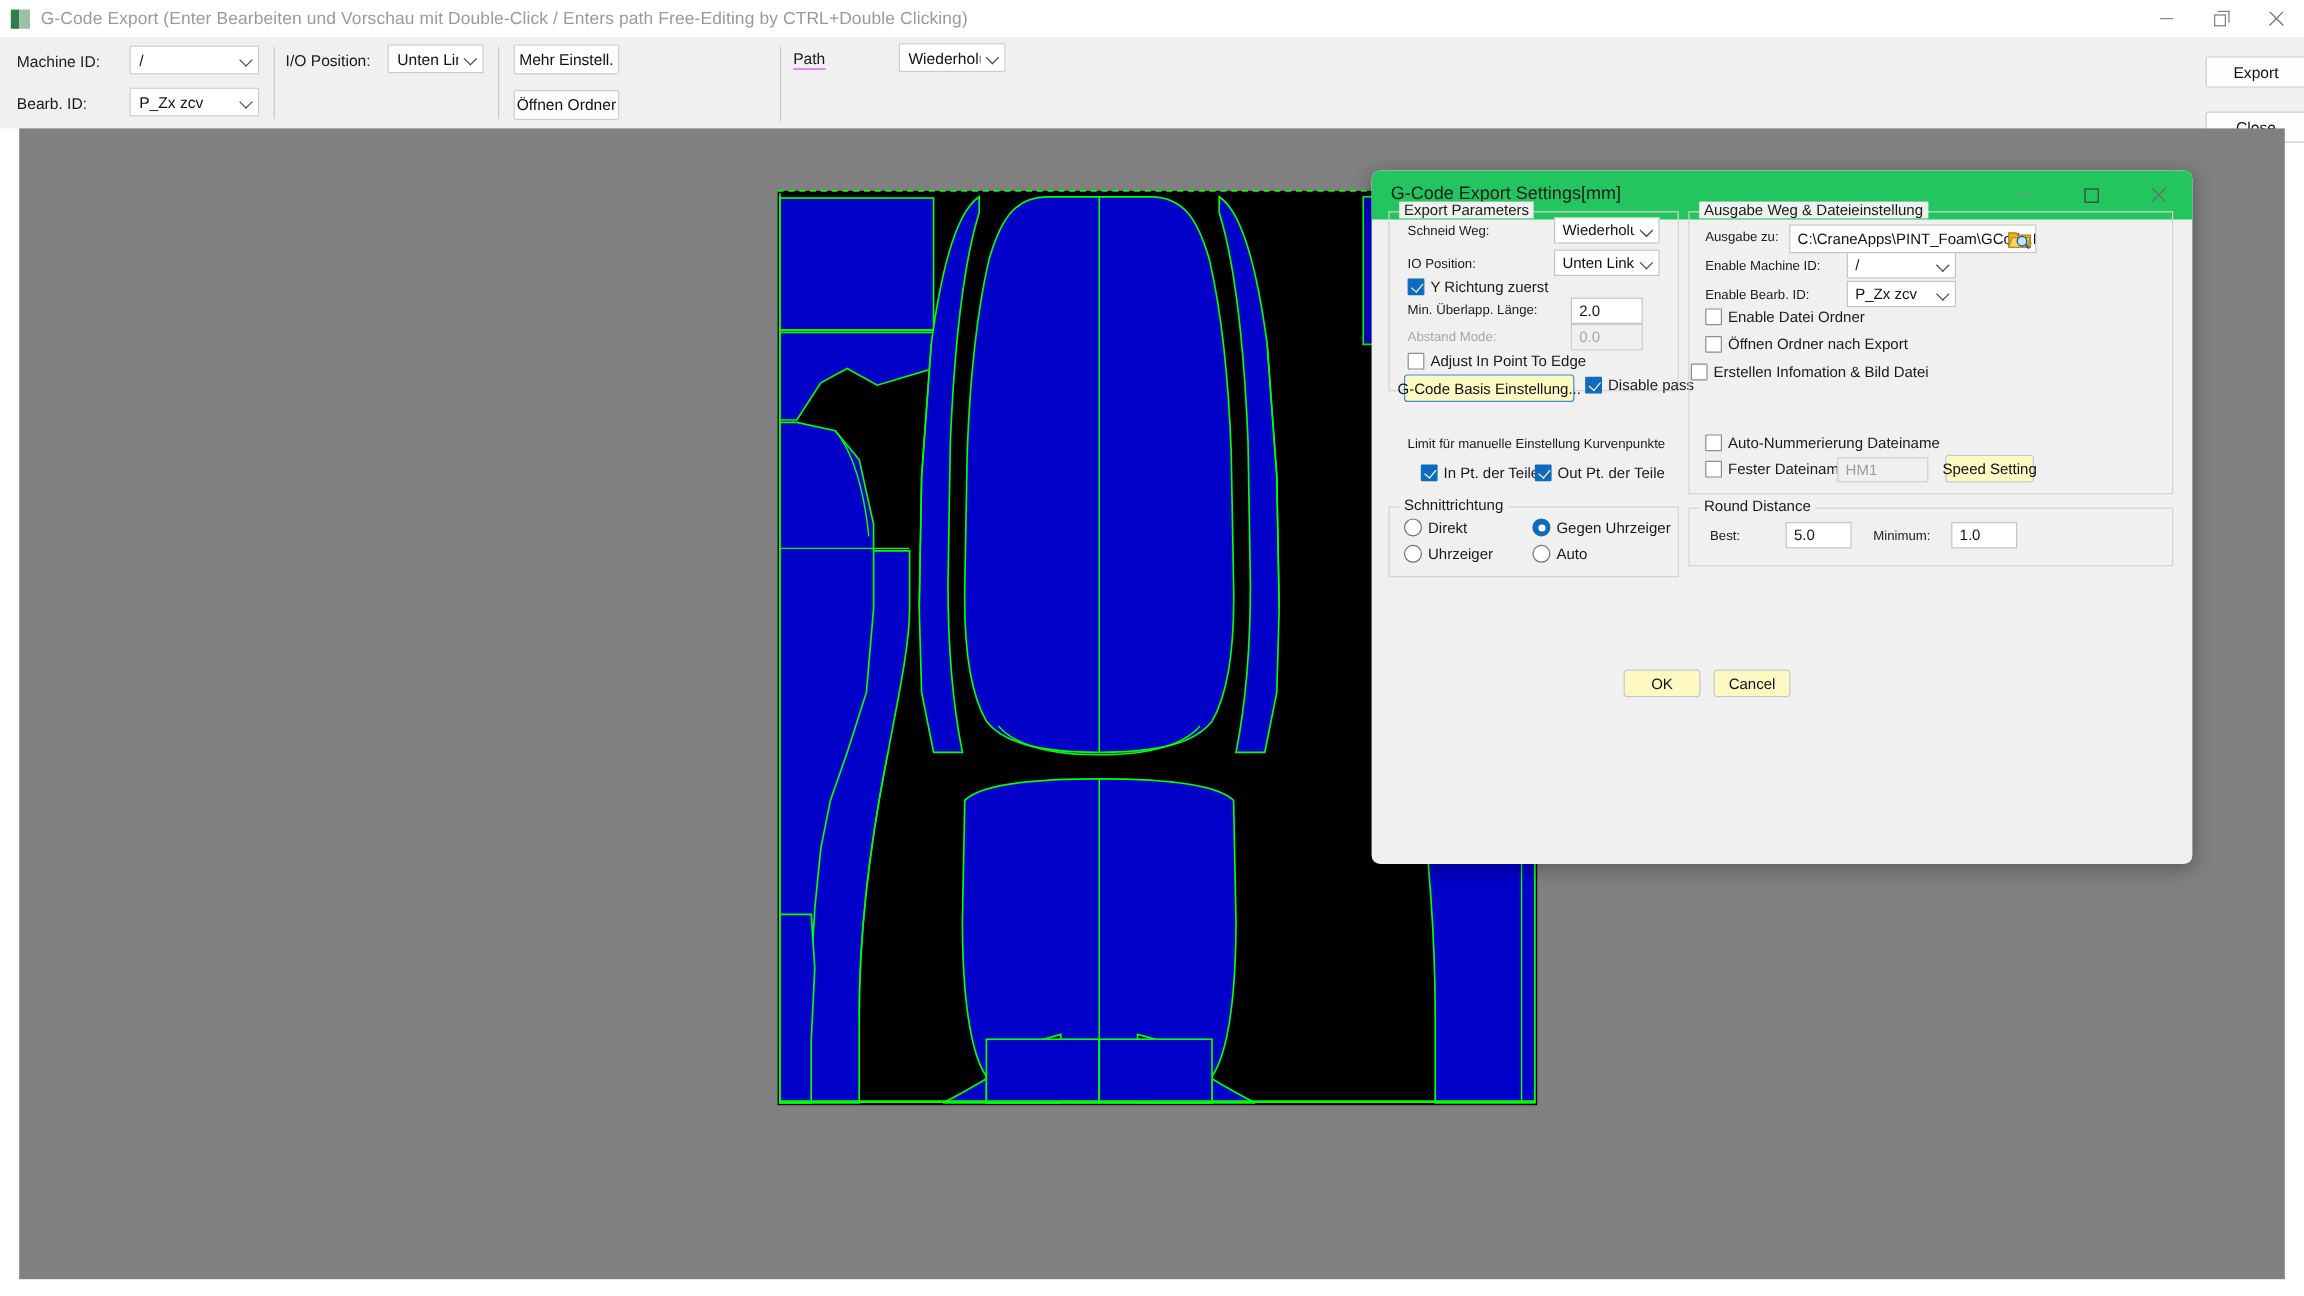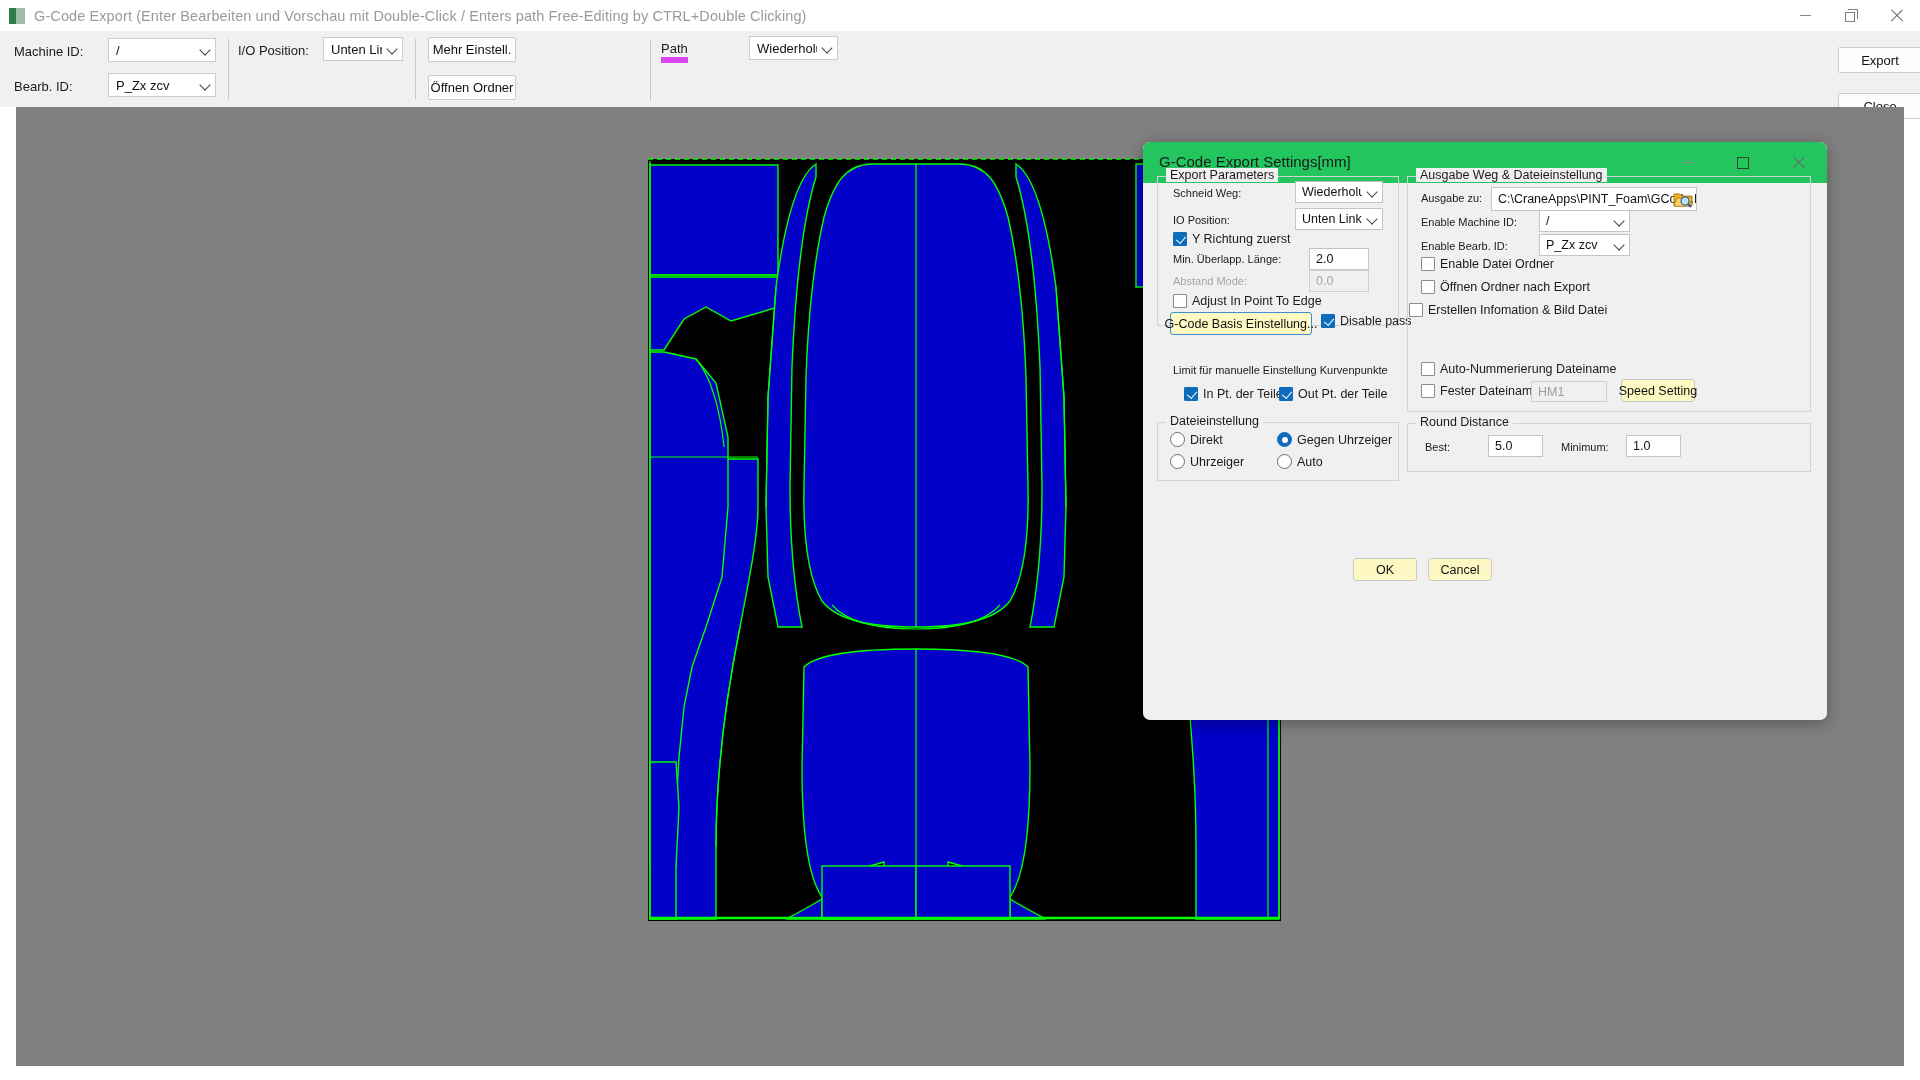--- a/index.html
+++ b/index.html
@@ -265,21 +265,21 @@
       <div class="ctext">Y Richtung zuerst</div>
     </div>
 
     <div class="tb-sep" style="left:415px; top:8px; height:60px;"></div>
 
     <div class="pbtn" style="left:428px; top:6px; width:88px; height:25px;">Mehr Einstell.</div>
     <div class="pbtn" style="left:428px; top:44px; width:88px; height:25px;">Öffnen Ordner</div>
 
     <div class="tb-sep" style="left:650px; top:8px; height:62px;"></div>
 
-    <div class="tb-label" style="left:661px; top:10px; border-bottom:6px solid #d946ef; padding-bottom:1px;">Path</div>
+    <div class="tb-label" style="left:661px; top:10px; border-bottom:1px solid #d946ef; padding-bottom:1px;">Path</div>
     <div class="combo" style="left:749px; top:5px; width:89px; height:24px;">
       <div class="cv">Wiederholu</div>
       <div class="chev">
           <span class="chev-ic"></span>
         </div>
     </div>
 
     <div class="pbtn" style="left:1838px; top:16px; width:84px; height:26px;">Export</div>
     <div class="pbtn" style="left:1838px; top:62px; width:84px; height:26px;">Close</div>
   </div>
@@ -416,21 +416,21 @@
     <div class="dcheck" style="left:41px; top:245px;">
       <div class="cb on"></div>
       <div class="cl">In Pt. der Teile</div>
     </div>
     <div class="dcheck" style="left:136px; top:245px;">
       <div class="cb on"></div>
       <div class="cl">Out Pt. der Teile</div>
     </div>
 
     <div class="group" style="left:14px; top:280px; width:242px; height:59px;">
-      <div class="glabel">Dateieinstellung</div>
+      <div class="glabel">Schnittrichtung</div>
     </div>
     <div class="dradio" style="left:27px; top:290px;">
       <div class="rb"></div>
       <div class="rl">Direkt</div>
     </div>
     <div class="dradio" style="left:27px; top:312px;">
       <div class="rb"></div>
       <div class="rl">Uhrzeiger</div>
     </div>
     <div class="dradio" style="left:134px; top:290px;">

